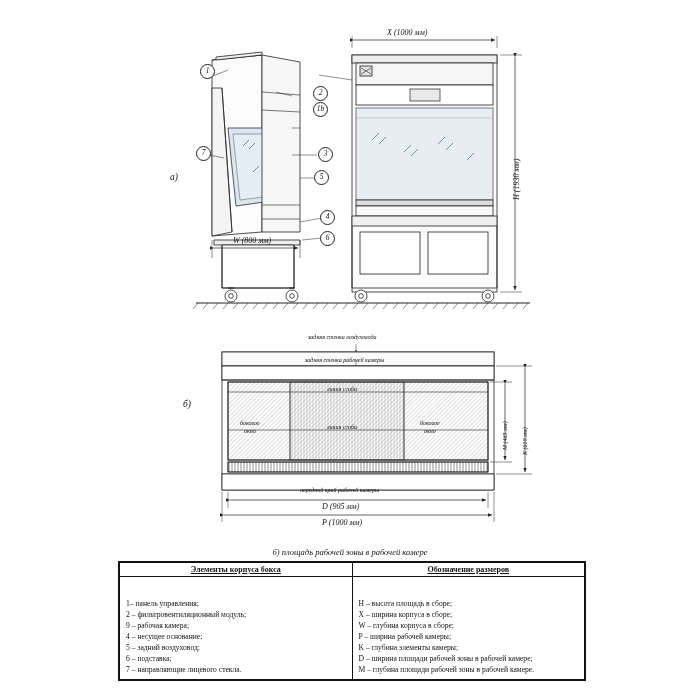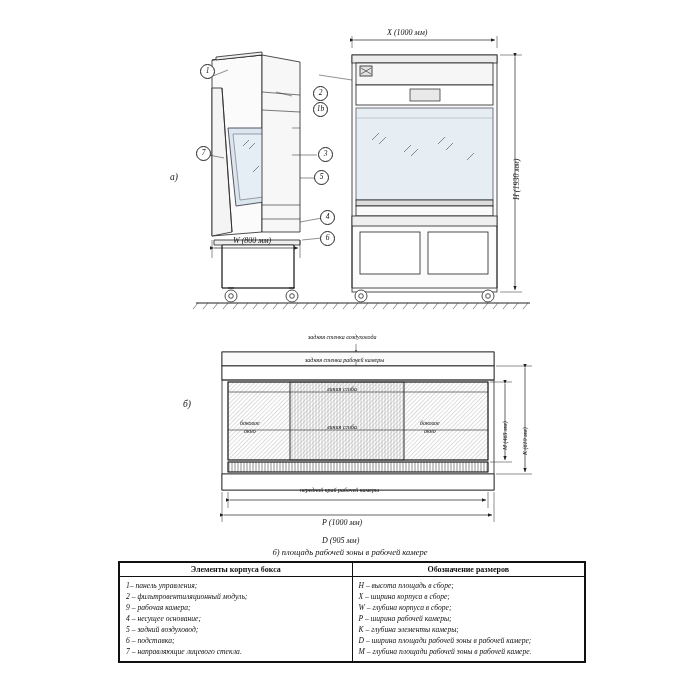--- a/index.html
+++ b/index.html
@@ -66,26 +66,26 @@
     border-collapse: collapse;
     width: 100%;
     font-family: "Liberation Serif", serif;
   }
   .legend th {
     font-size: 8px;
     font-weight: bold;
     border: 1px solid #111;
     padding: 2px 0 2px 0;
     text-align: center;
+    text-decoration: underline;
   }
   .legend td {
     font-size: 7.6px;
-    font-style: italic;
     border: 1px solid #111;
-    padding: 3px 6px 4px 6px;
+    padding: 21px 6px 4px 6px;
     vertical-align: top;
     width: 50%;
     line-height: 1.45;
   }
   .caption {
     position: absolute;
     width: 700px;
     text-align: center;
     font-size: 8.5px;
     font-style: italic;
@@ -326,21 +326,21 @@
   <div class="lbl vtiny" style="left:308px; top:334px;">задняя стенка воздуховода</div>
   <div class="lbl vtiny" style="left:305px; top:357px;">задняя стенка рабочей камеры</div>
   <div class="lbl vtiny" style="left:327px; top:386px;">линия сгиба</div>
   <div class="lbl vtiny" style="left:327px; top:424px;">линия сгиба</div>
   <div class="lbl vtiny" style="left:240px; top:420px; line-height:1.25; white-space:pre-line; text-align:center;">боковое
 окно</div>
   <div class="lbl vtiny" style="left:420px; top:420px; line-height:1.25; white-space:pre-line; text-align:center;">боковое
 окно</div>
   <div class="lbl vtiny" style="left:300px; top:487px;">передний край рабочей камеры</div>
 
-  <div class="lbl small" style="left:322px; top:502px;margin-top:34px;">D (905 мм)</div>
+  <div class="lbl small" style="left:322px; top:502px;">D (905 мм)</div>
   <div class="lbl small" style="left:322px; top:518px;">P (1000 мм)</div>
   <div class="lbl vtiny rot90" style="left:502px; top:450px;">M (465 мм)</div>
   <div class="lbl vtiny rot90" style="left:522px; top:455px;">K (610 мм)</div>
 
   <div class="caption" style="left:0; top:547px;">б) площадь рабочей зоны в рабочей камере</div>
 
   <div class="legend">
     <table>
       <thead>
         <tr>

